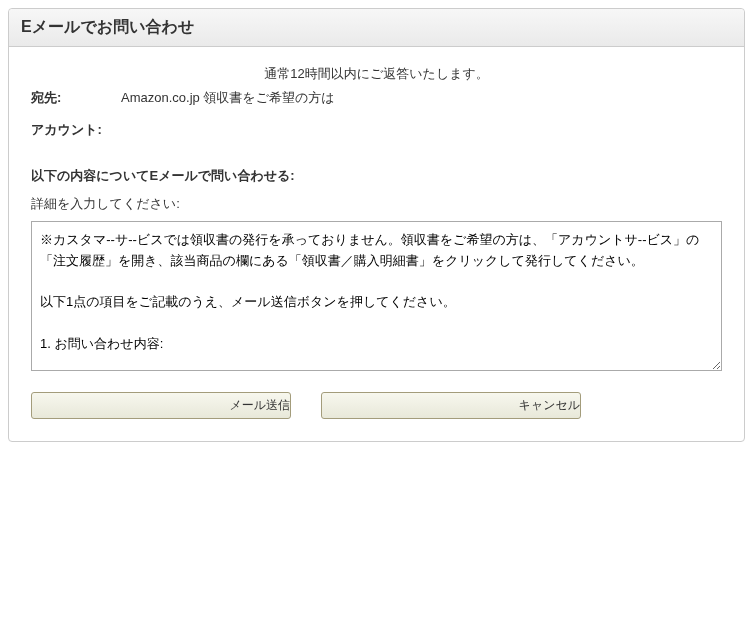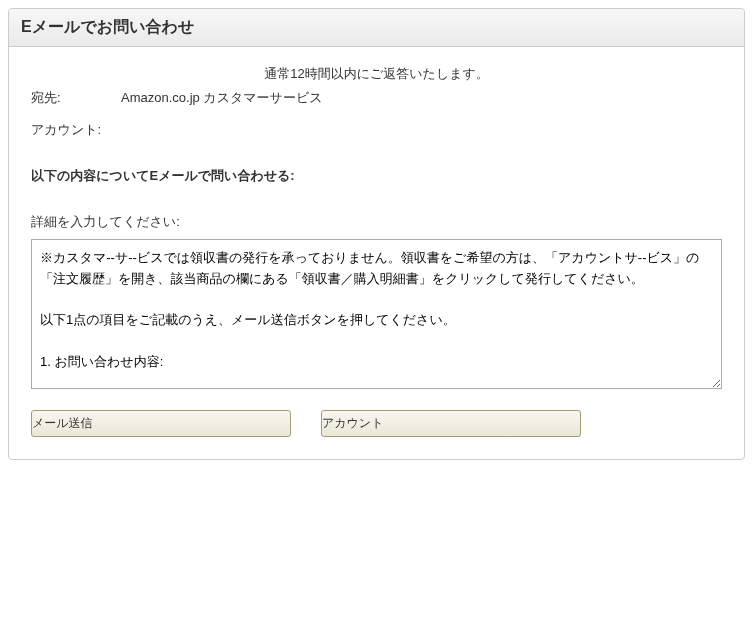--- a/index.html
+++ b/index.html
@@ -31,29 +31,29 @@
     .response-time {
       margin-bottom: 6px;
       text-align: center;
     }
     .to-row {
       display: flex;
       margin-bottom: 14px;
     }
     .to-label {
       width: 90px;
-      font-weight: normal;
+      font-weight: bold;
     }
     .account-label {
-      font-weight: normal;
+      font-weight: bold;
       margin-bottom: 28px;
     }
     .inquiry-intro {
       font-weight: bold;
-      margin-bottom: 28px;
+      margin-bottom: 10px;
     }
     .order-box {
       border: 1px solid #ccc;
       padding: 12px 14px 16px 14px;
       margin-bottom: 26px;
     }
     .order-row {
       display: flex;
       align-items: flex-start;
       padding: 6px 0;
@@ -106,48 +106,48 @@
     .action-btn {
       width: 260px;
       background: linear-gradient(#f7f7ee, #e8e8d9);
       border: 1px solid #a39c7b;
       border-radius: 3px;
       padding: 4px 0;
       font-size: 12px;
       color: #333;
       cursor: pointer;
       font-family: inherit;
-      text-align: left;
+      text-align: right;
     }
   </style>
 </head>
 <body>
 
 <div class="panel">
   <div class="panel-header">Eメールでお問い合わせ</div>
   <div class="panel-body">
 
     <div class="response-time">通常12時間以内にご返答いたします。</div>
 
     <div class="to-row">
       <div class="to-label">宛先:</div>
-      <div>Amazon.co.jp カスタマーサービス</div>
+      <div>Amazon.co.jp 領収書をご希望の方は</div>
     </div>
 
     <div class="account-label">アカウント:</div>
 
     <div class="inquiry-intro">以下の内容についてEメールで問い合わせる:</div>
 
 
     <div class="details-label">詳細を入力してください:</div>
     <textarea class="details-textarea" style="">※カスタマ--サ--ビスでは領収書の発行を承っておりません。領収書をご希望の方は、「アカウントサ--ビス」の「注文履歴」を開き、該当商品の欄にある「領収書／購入明細書」をクリックして発行してください。
 
 以下1点の項目をご記載のうえ、メール送信ボタンを押してください。
 
 1. お問い合わせ内容:</textarea>
 
     <div class="action-row">
       <button class="action-btn">メール送信</button>
-      <button class="action-btn">アカウント</button>
+      <button class="action-btn">キャンセル</button>
     </div>
 
   </div>
 </div>
 
 </body></html>

